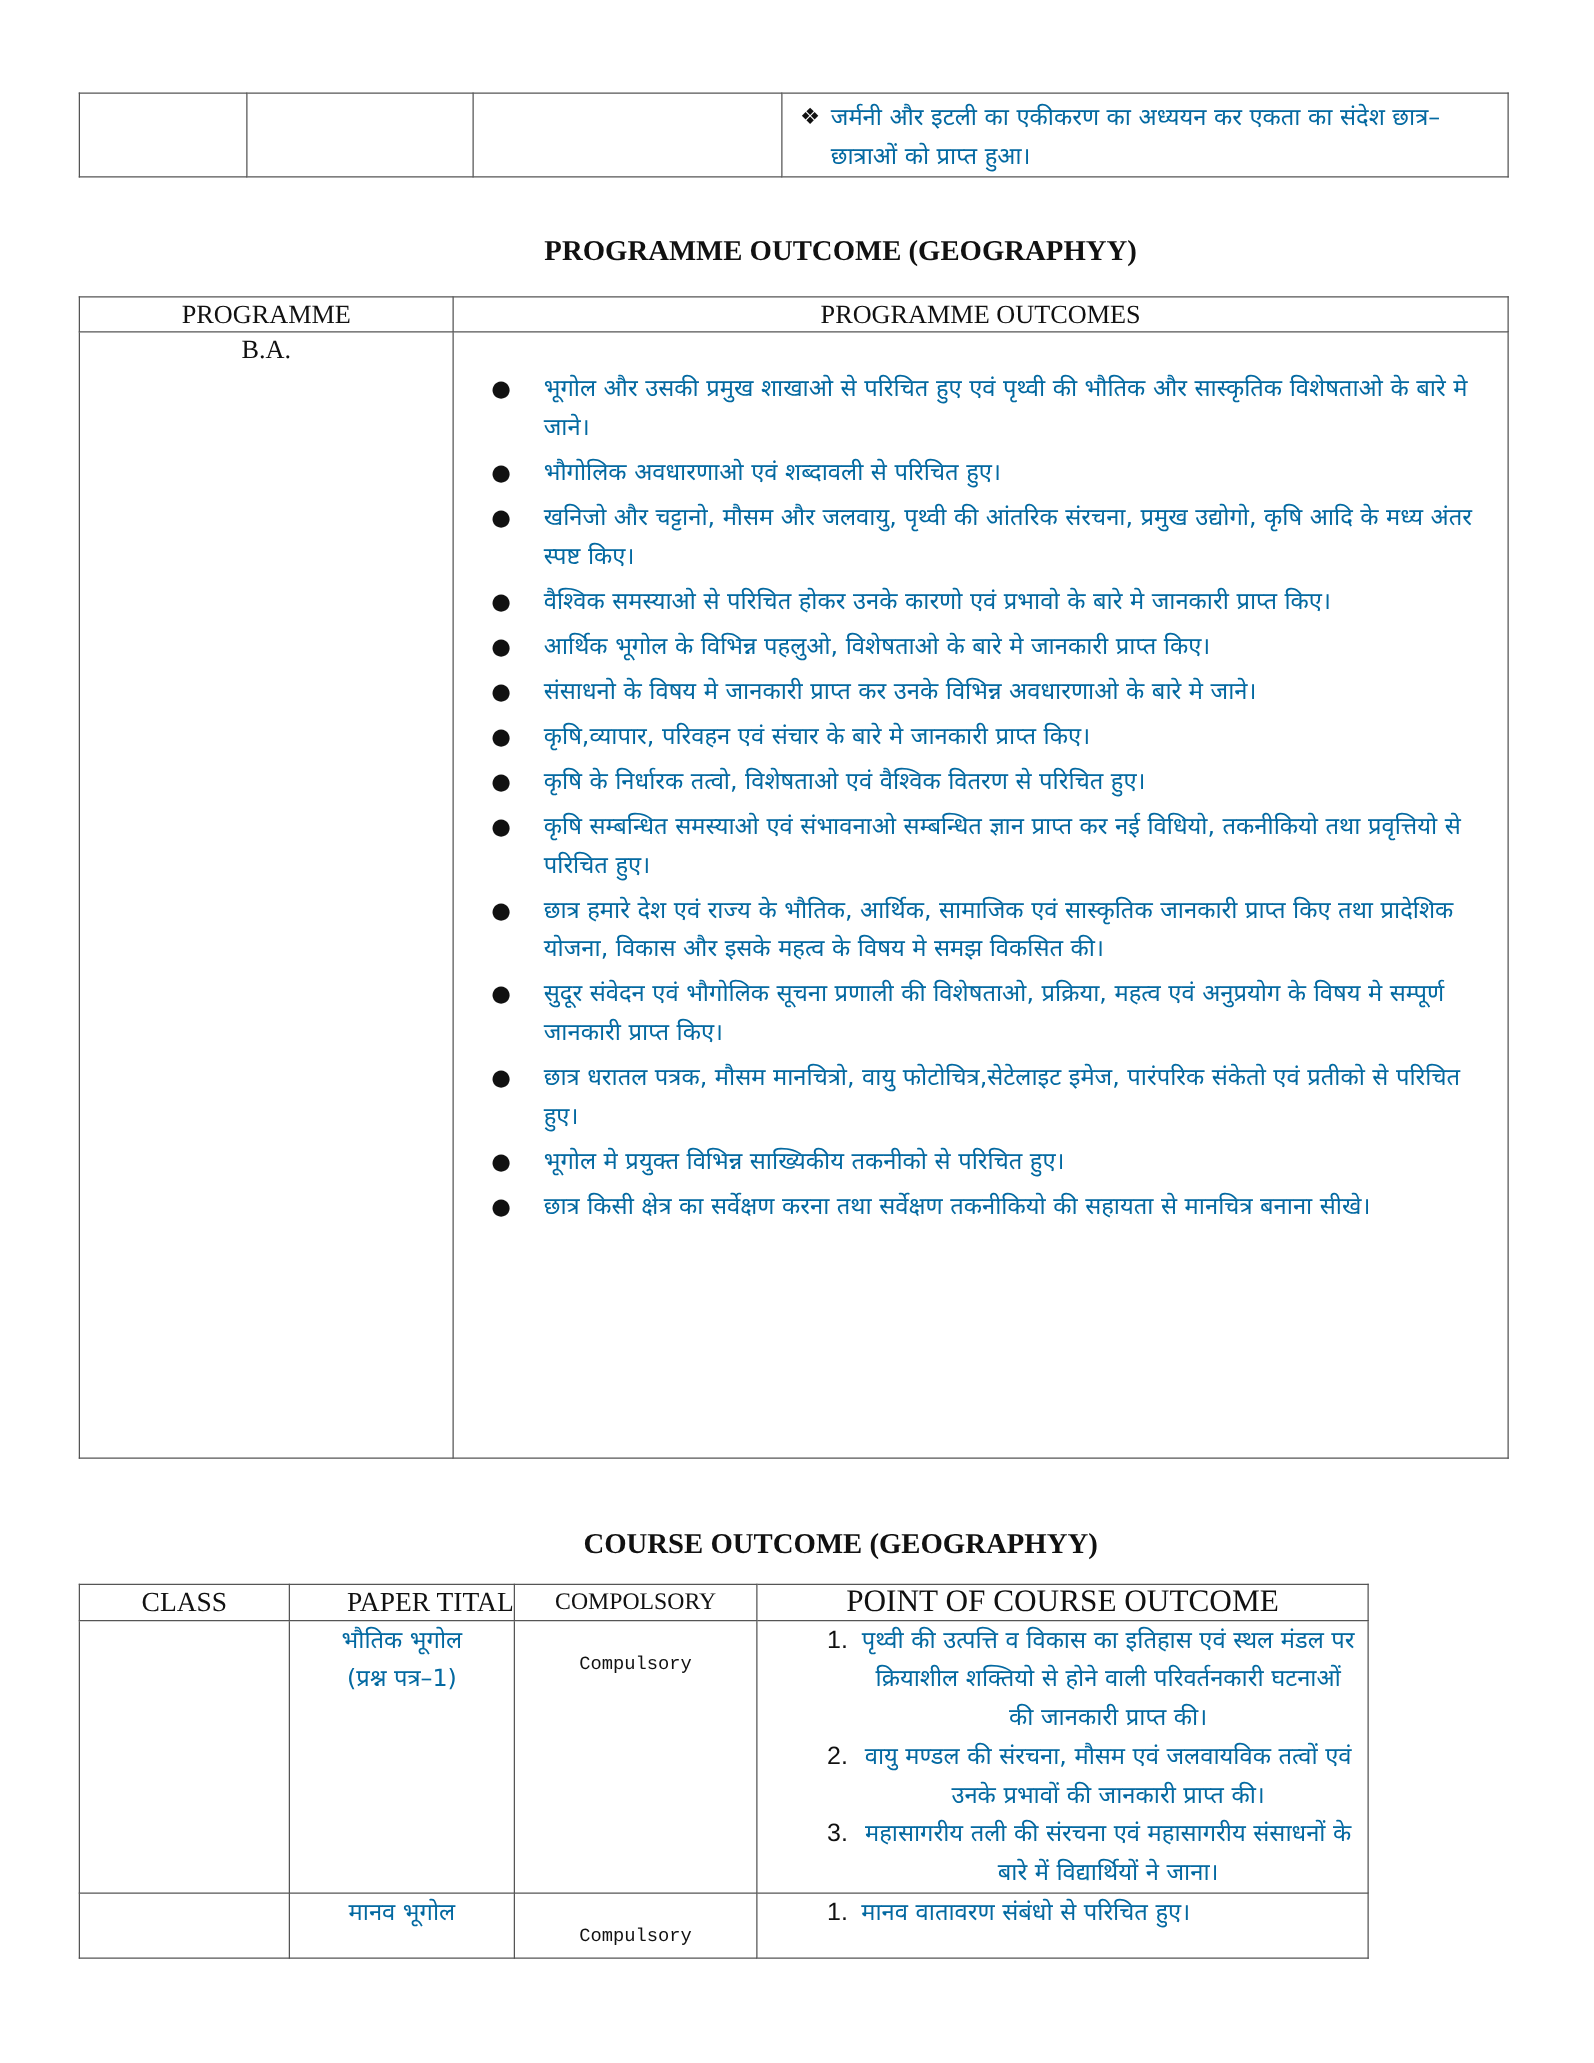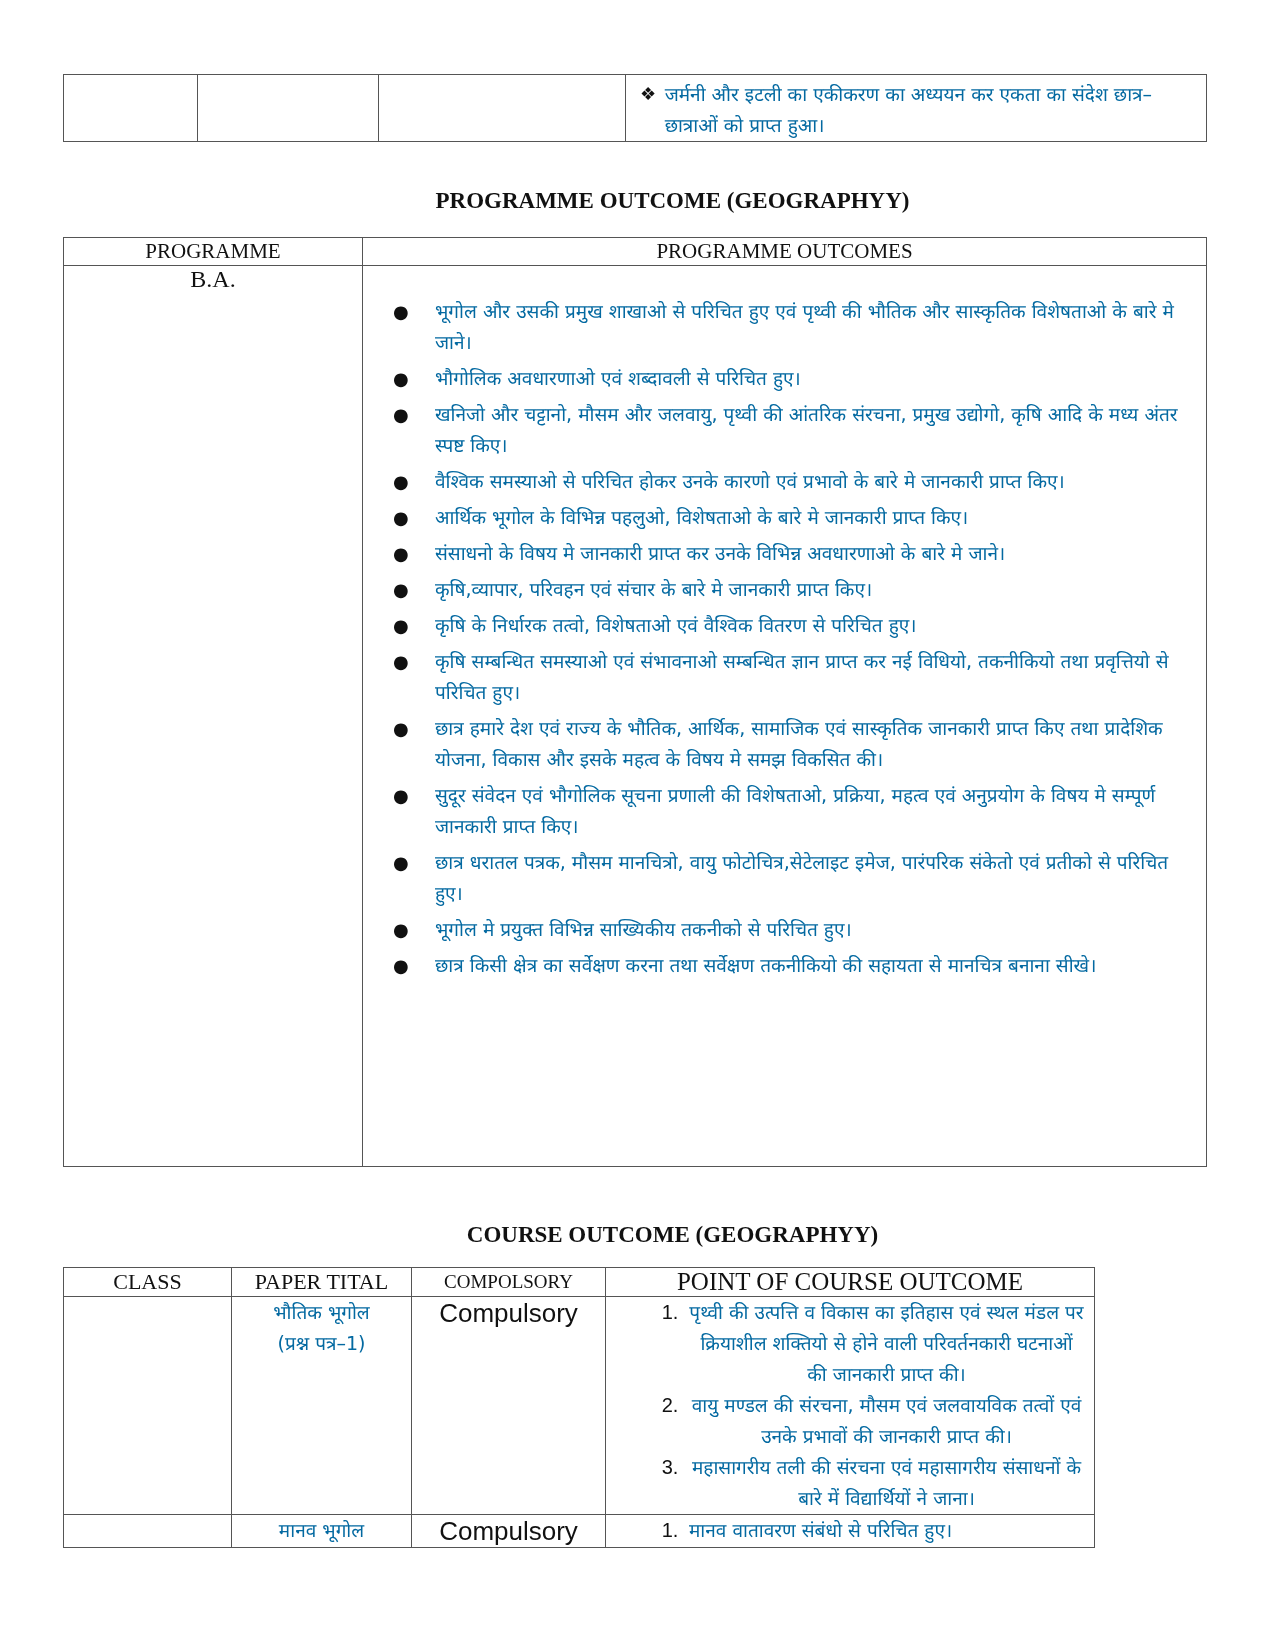--- a/index.html
+++ b/index.html
@@ -20,35 +20,35 @@
   .section-title {
     position: absolute; left: 0; width: 1275px; text-align: center;
     font-family: "Liberation Serif", serif; font-weight: bold; font-size: 23px; padding-left: 35px;
   }
   #po-title { top: 188px; }
   #co-title { top: 1222px; }
 
   
   #po-table { left: 63px; top: 237px; width: 1144px; border-radius: 24px; }
   #po-table th { font-family: "Liberation Serif", serif; font-weight: normal; font-size: 21px; height: 27px; line-height: 27px; text-align: center; }
-  #po-table td.prog { width: 298px; text-align: center; font-family: "Liberation Serif", serif; font-size: 24px; line-height: 26px; height: 900px; }
+  #po-table td.prog { width: 298px; text-align: center; font-family: "Liberation Serif", serif; font-size: 21px; line-height: 26px; height: 900px; }
   #po-table td.outs { padding: 30px 20px 0 30px; }
   ul.po-list { list-style: none; margin: 0; padding: 0; }
   ul.po-list li { display: flex; margin-bottom: 5px; }
   ul.po-list .bullet { width: 42px; flex: none; font-size: 18px; line-height: 31px; }
 
   
   #co-table { left: 63px; top: 1267px; width: 1032px; }
   #co-table th { font-family: "Liberation Serif", serif; font-weight: normal; height: 28px; line-height: 28px; text-align: center; }
   #co-table .c1 { width: 167px; font-size: 22px; }
-  #co-table .c2 { width: 179px; font-size: 22px; }
+  #co-table .c2 { width: 179px; font-size: 22px; text-align: right; }
   #co-table .c3 { width: 193px; font-size: 19px; }
   #co-table .c4 { font-size: 25px; }
   #co-table td { text-align: center; }
-  .compulsory { font-family: Liberation Sans, sans-serif; font-size: 26px; line-height: 32px; }
+  .compulsory { font-family: Liberation Mono, monospace; font-size: 15px; line-height: 32px; margin-top: 19px; }
   .co-list { text-align: left; padding: 0 10px 0 45px; }
   .co-item { display: flex; }
   .co-num { width: 38px; flex: none; font-family: "Liberation Sans", sans-serif; font-size: 20px; line-height: 31px; }
 </style>
 </head>
 <body>
 
 <table id="top-table">
   <tbody>
       <tr>

